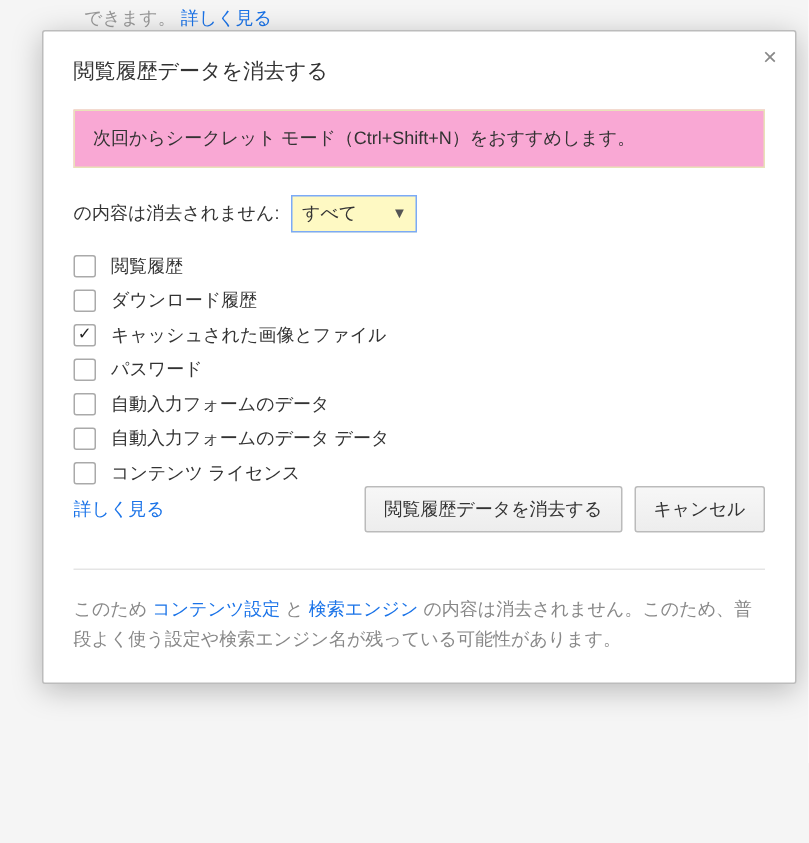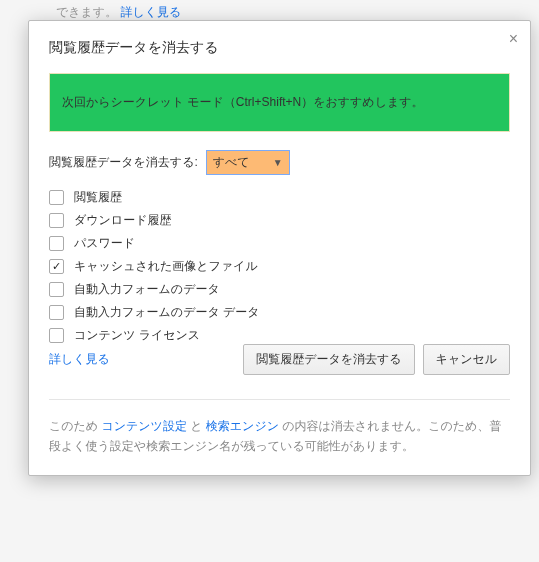--- a/index.html
+++ b/index.html
@@ -48,36 +48,36 @@
     color: #888;
     cursor: pointer;
     line-height: 1;
   }
   .dialog-title {
     font-size: 14px;
     color: #333;
     margin-bottom: 16px;
   }
   .info-banner {
-    background: #22c55e;
+    background: #f9a8d4;
     border: 1px solid #e9e2b8;
-    padding: 20px 12px;
+    padding: 10px 12px;
     font-size: 12px;
     color: #333;
     margin-bottom: 18px;
   }
   .period-row {
     margin-bottom: 14px;
     display: flex;
     align-items: center;
     gap: 8px;
   }
   .period-select {
     border: 1px solid #7baaf7;
-    background: #fdba74;
+    background: #fef9c3;
     padding: 3px 6px;
     font-size: 12px;
     display: inline-flex;
     align-items: center;
     gap: 18px;
     cursor: pointer;
     min-width: 70px;
     justify-content: space-between;
   }
   .period-select .chev {
@@ -162,43 +162,43 @@
   </div>
 </div>
 
 <div class="dialog">
   <div class="close-x">×</div>
   <div class="dialog-title">閲覧履歴データを消去する</div>
 
   <div class="info-banner">次回からシークレット モード（Ctrl+Shift+N）をおすすめします。</div>
 
   <div class="period-row">
-    <span>閲覧履歴データを消去する:</span>
+    <span>の内容は消去されません:</span>
     <span class="period-select">
       <span>すべて</span>
       <span class="chev">▼</span>
     </span>
   </div>
 
   <div class="checkbox-list" id="cb-list">
       <div class="cb-row">
         <span class="cb"></span>
         <span>閲覧履歴</span>
       </div>
       <div class="cb-row">
         <span class="cb"></span>
         <span>ダウンロード履歴</span>
       </div>
       <div class="cb-row">
-        <span class="cb"></span>
-        <span>パスワード</span>
-      </div>
-      <div class="cb-row">
         <span class="cb checked"></span>
         <span>キャッシュされた画像とファイル</span>
+      </div>
+      <div class="cb-row">
+        <span class="cb"></span>
+        <span>パスワード</span>
       </div>
       <div class="cb-row">
         <span class="cb"></span>
         <span>自動入力フォームのデータ</span>
       </div>
       <div class="cb-row">
         <span class="cb"></span>
         <span>自動入力フォームのデータ データ</span>
       </div>
       <div class="cb-row">

